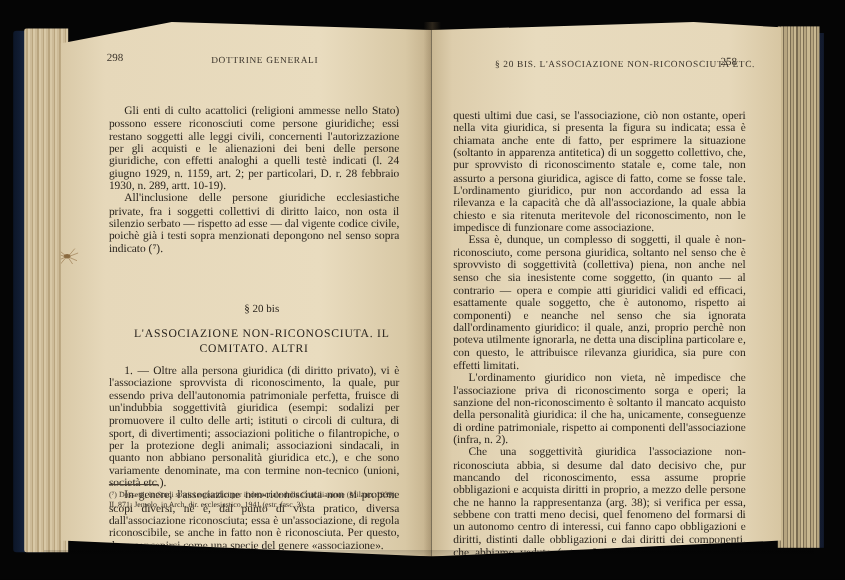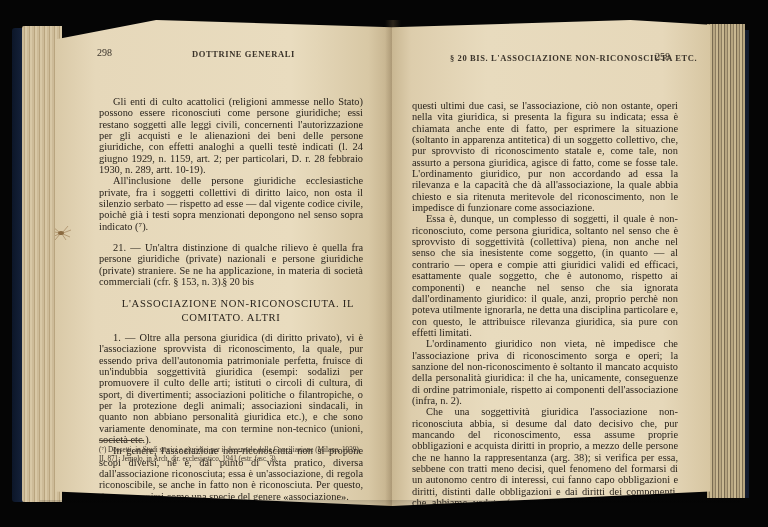--- a/index.html
+++ b/index.html
@@ -41,21 +41,21 @@
     left:392px; width:318px;
     background:linear-gradient(90deg,#c9b792 0%,#ddcdac 6%,#e8dbbe 30%,#e6d8ba 85%,#d7c6a2 100%);
     clip-path:polygon(0 1.5%, 75% 0, 100% 1%, 100% 97%, 0 100%);
   }
   .gutter {
     position:absolute; left:385px; top:20px; width:16px; height:486px;
     background:linear-gradient(90deg,rgba(120,100,70,0) 0%,rgba(120,100,70,.35) 50%,rgba(120,100,70,0) 100%);
   }
   .running-head {
     position:absolute; font-size:8.5px; letter-spacing:.6px; color:#3a332a;
-    text-transform:uppercase; font-variant:small-caps;font-weight:bold;
+    text-transform:uppercase; font-variant:small-caps;
   }
   .page-num { position:absolute; font-size:10px; color:#3a332a; }
   .text-block {
     position:absolute; font-size:10.4px; line-height:11.35px;
     text-align:justify; color:#2a241d;margin-top:32px;
   }
   .text-block p { margin:0; text-indent:14px; }
   .text-block p.noindent { text-indent:0; }
   .sec-num { text-align:center; font-size:10px; margin:0; }
   .sec-title {
@@ -81,21 +81,20 @@
   <div class="edges-left"></div>
   <div class="edges-right"></div>
 
   <div class="page page-left">
     <div class="page-num" style="left:42px;top:27px;">298</div>
     <div class="running-head" style="left:137px;top:29px;">DOTTRINE GENERALI</div>
 
     <div class="text-block" style="left:44px;top:44px;width:264px;">
       <p>Gli enti di culto acattolici (religioni ammesse nello Stato) possono essere riconosciuti come persone giuridiche; essi restano soggetti alle leggi civili, concernenti l'autorizzazione per gli acquisti e le alienazioni dei beni delle persone giuridiche, con effetti analoghi a quelli testè indicati (l. 24 giugno 1929, n. 1159, art. 2; per particolari, D. r. 28 febbraio 1930, n. 289, artt. 10-19).</p>
       <p>All'inclusione delle persone giuridiche ecclesiastiche private, fra i soggetti collettivi di diritto laico, non osta il silenzio serbato — rispetto ad esse — dal vigente codice civile, poichè già i testi sopra menzionati depongono nel senso sopra indicato (⁷).</p>
-      <p style="margin-top:10px;">21. — Un'altra distinzione di qualche rilievo è quella fra persone giuridiche (private) nazionali e persone giuridiche (private) straniere. Se ne ha applicazione, in materia di società commerciali (cfr. § 153, n. 3).</p>
     </div>
 
     <svg class="spider" viewBox="0 0 22 16" style="left:-5px;top:205px;">
       <ellipse cx="11" cy="8" rx="3" ry="2" fill="#8a6a40"></ellipse>
       <g stroke="#9a7a50" stroke-width=".6" fill="none">
         <path d="M9 7 L3 2 M9 8 L1 6 M9 9 L2 12 M10 9 L5 15"></path>
         <path d="M13 7 L18 1 M13 8 L21 5 M13 9 L20 12 M12 9 L16 15"></path>
       </g>
     </svg>
 

